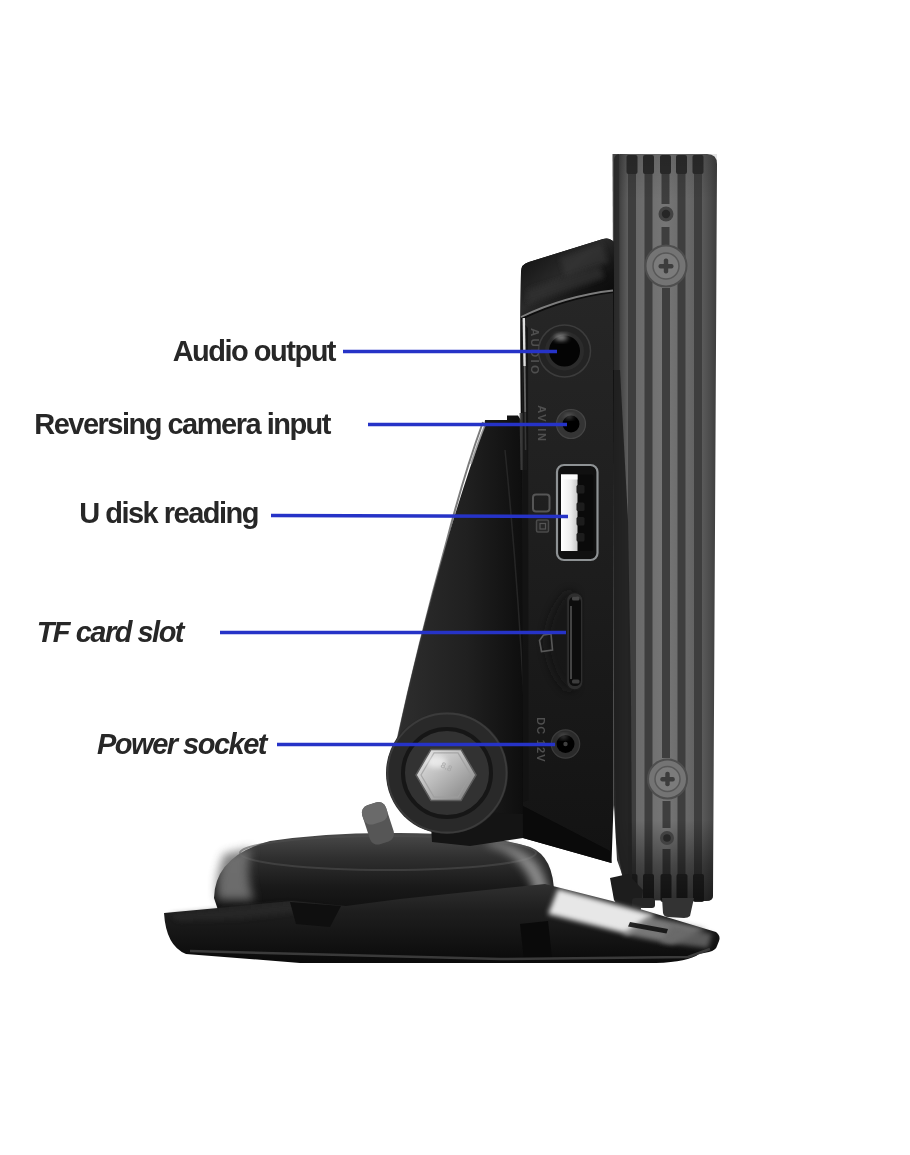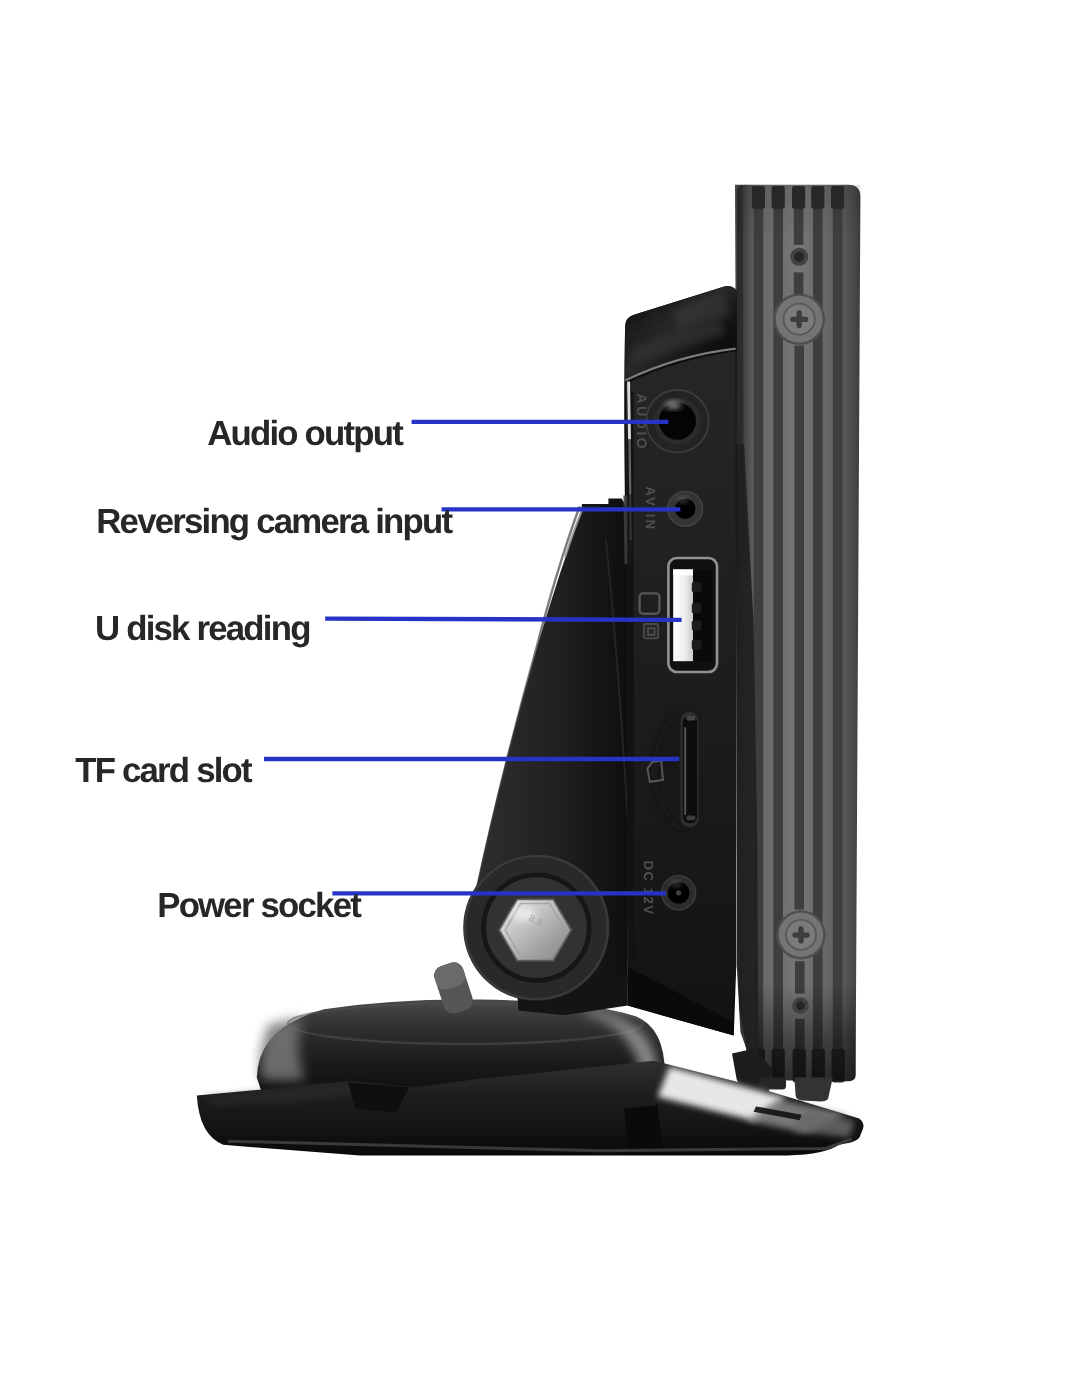--- a/index.html
+++ b/index.html
@@ -1,18 +1,18 @@
 <!DOCTYPE html>
 <html><head>
 <meta charset="utf-8">
 <style>
   html,body{margin:0;padding:0;background:#fff;}
   #canvas{position:relative;width:910px;height:1155px;background:#ffffff;overflow:hidden;
           font-family:"Liberation Sans", sans-serif;}
-  .lbl{position:absolute;color:#272727;font-weight:bold;font-size:29px;letter-spacing:-1.5px;white-space:nowrap;margin-top:11px;}
+  .lbl{position:absolute;color:#272727;font-weight:bold;font-size:29px;letter-spacing:-1.5px;white-space:nowrap;}
 </style>
 </head>
 <body>
 <div id="canvas">
 <svg width="910" height="1155" viewBox="0 0 910 1155" style="position:absolute;left:0;top:0;">
 <defs>
   <linearGradient id="panelG" x1="0" y1="0" x2="1" y2="0">
     <stop offset="0" stop-color="#252525"></stop>
     <stop offset="0.07" stop-color="#474747"></stop>
     <stop offset="0.16" stop-color="#676767"></stop>
@@ -245,17 +245,17 @@
 <g id="lines" stroke="#2633c7" stroke-width="3.6">
   <line x1="343" y1="351.5" x2="557" y2="351.5"></line>
   <line x1="368" y1="424.5" x2="567" y2="424.5"></line>
   <line x1="271" y1="515.5" x2="568" y2="516.5"></line>
   <line x1="220" y1="632.5" x2="566" y2="632.5"></line>
   <line x1="277" y1="744.5" x2="555" y2="744.5"></line>
 </g>
 </svg>
 
 <div class="lbl" style="right:575px;top:335px;">Audio output</div>
-<div class="lbl" style="right:534px;top:408px;">Reversing camera input</div>
+<div class="lbl" style="right:580px;top:408px;">Reversing camera input</div>
 <div class="lbl" style="right:652px;top:497px;text-align:center;">U disk reading</div>
-<div class="lbl" style="right:701px;top:616px;">TF card slot</div>
-<div class="lbl" style="right:610px;top:728px;">Power socket</div>
+<div class="lbl" style="right:727px;top:616px;font-style:italic;">TF card slot</div>
+<div class="lbl" style="right:644px;top:728px;font-style:italic;">Power socket</div>
 </div>
 
 </body></html>

